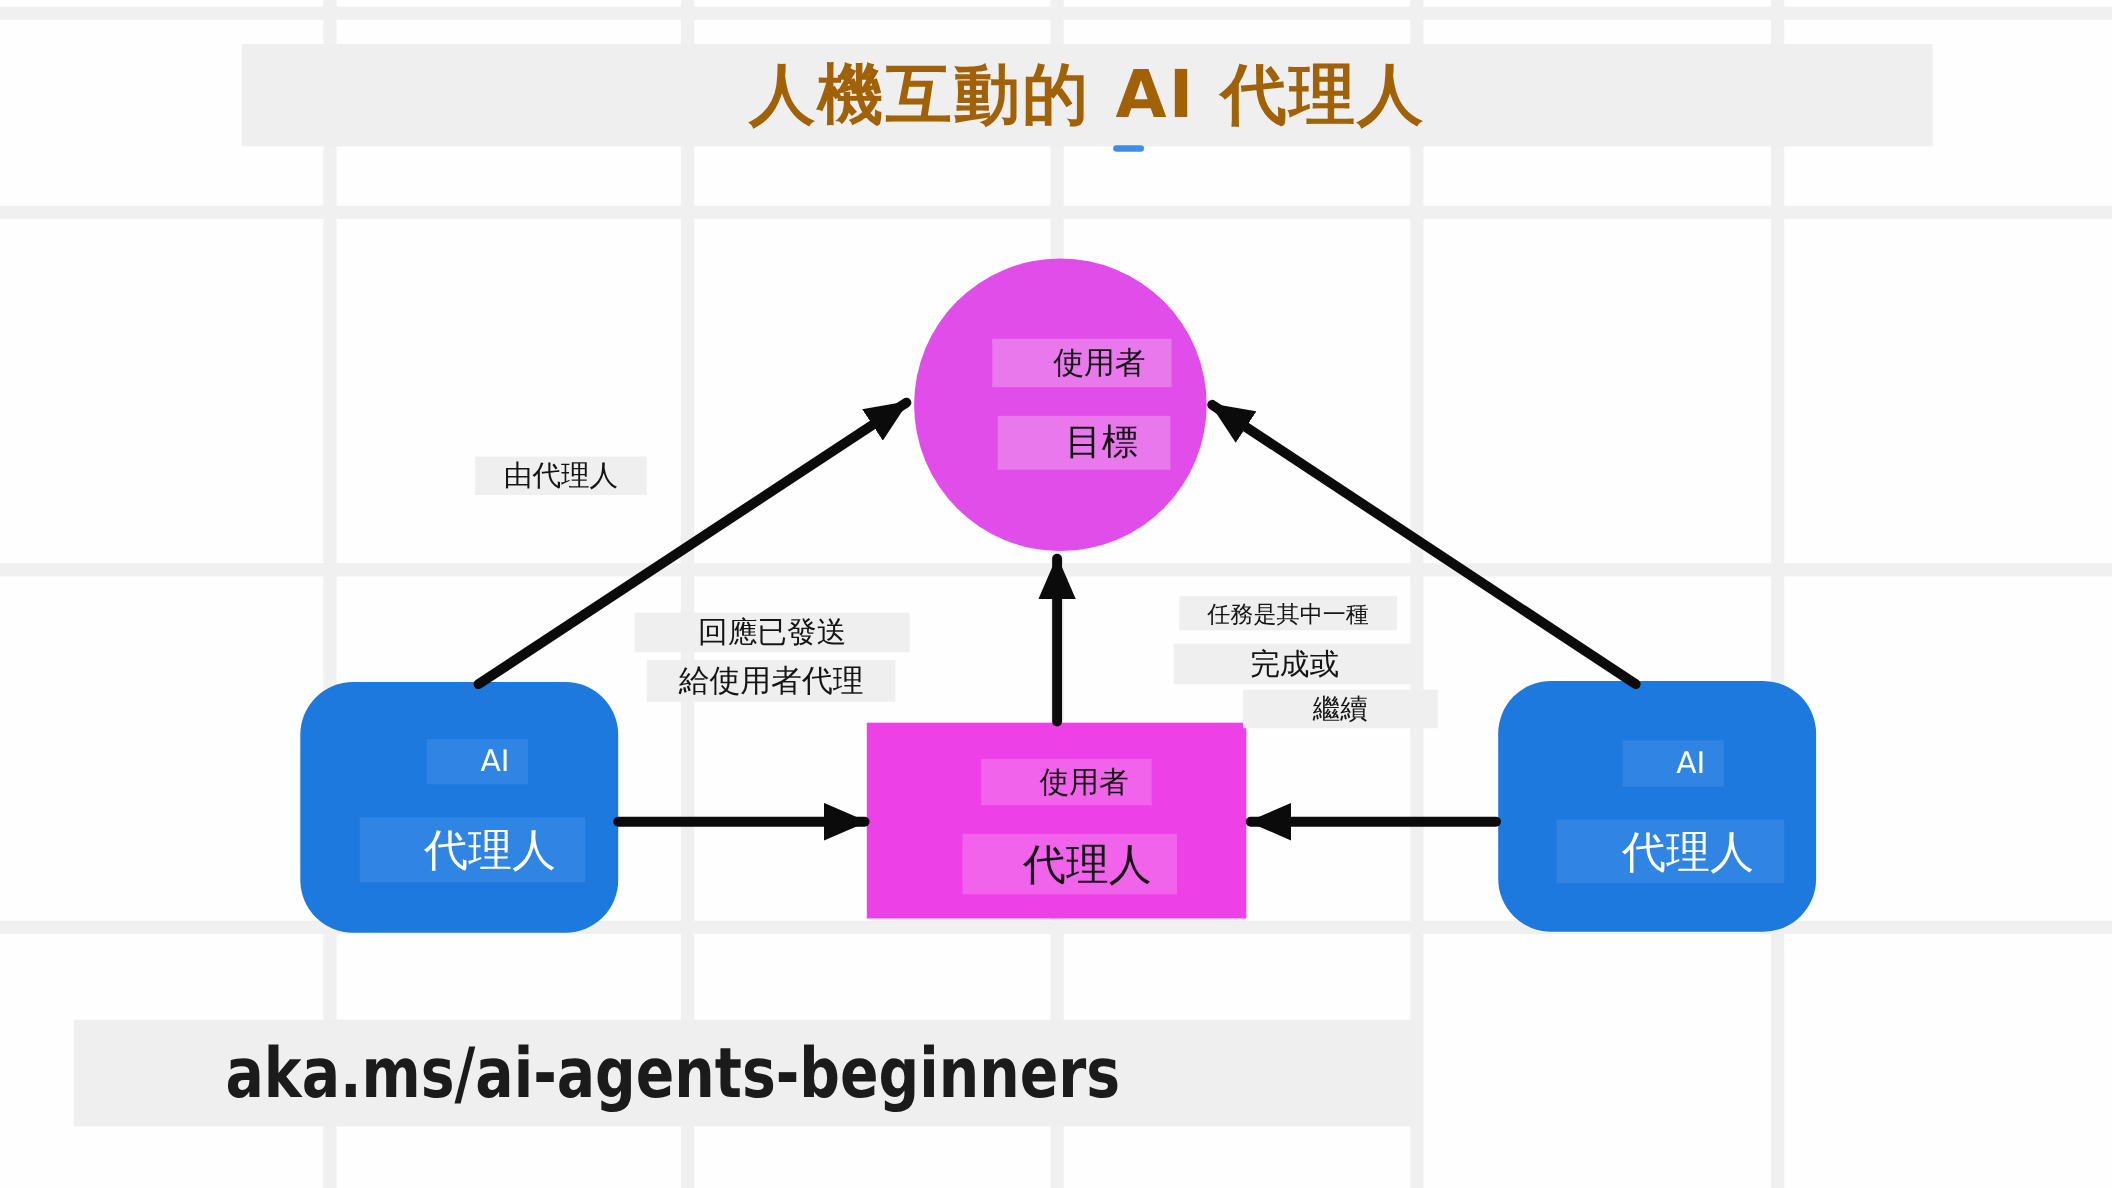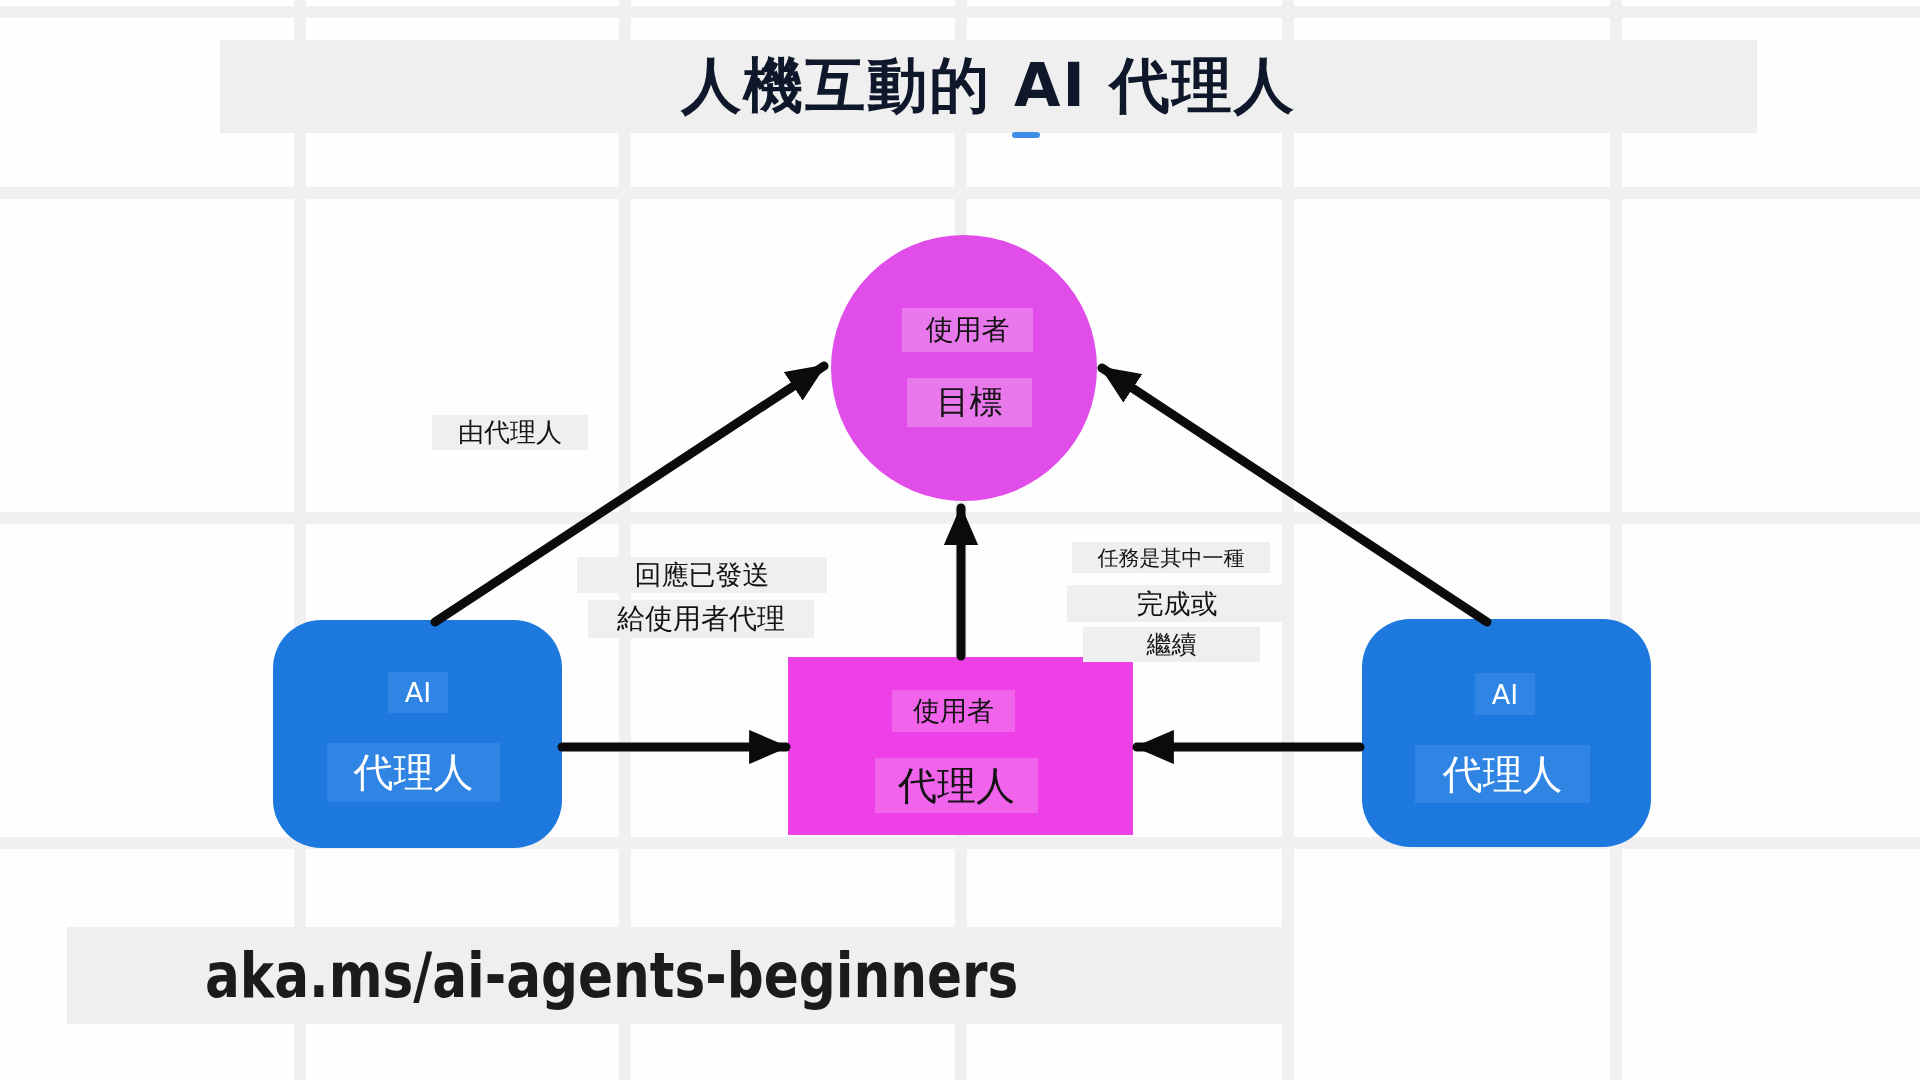--- a/index.html
+++ b/index.html
@@ -8,35 +8,35 @@
     font-family:"DejaVu Sans","Liberation Sans",sans-serif;color:var(--text-black,#141414);
   }
   
   .gridline{position:absolute;background:var(--grid-gray,#f0f0f0);z-index:0;}
   .gridline.v{top:0;width:12px;height:1080px;}
   .gridline.h{left:0;height:12px;width:1920px;}
   
   .band{position:absolute;background:var(--band-gray,#efefef);z-index:2;
         display:flex;align-items:center;justify-content:center;text-align:center;}
   .chip{position:absolute;z-index:2;display:flex;align-items:center;justify-content:center;
-        text-align:center;white-space:nowrap;}
+        text-align:center;white-space:nowrap;padding-left:32px;}
   
   .node{position:absolute;z-index:1;}
   .circle{left:831px;top:235px;width:266px;height:266px;border-radius:50%;
           background:var(--magenta-circle,#e14de8);}
   .rect{left:788px;top:657px;width:345px;height:178px;background:var(--magenta-rect,#ed40e6);}
   .agent{width:289px;height:228px;border-radius:48px;background:var(--blue-box,#1e79de);}
   .agent.left{left:273px;top:620px;}
   .agent.right{left:1362px;top:619px;}
   .circle-chip{background:var(--magenta-circle-chip,#ea78ed);color:#131313;}
   .rect-chip{background:var(--magenta-rect-chip,#f163eb);color:#131313;}
   .blue-chip{background:var(--blue-box-chip,#2f84e4);color:var(--text-white,#fff);}
   
   .title-band{left:220px;top:40px;width:1537px;height:93px;}
-  .title-text{font-size:60px;font-weight:700;letter-spacing:2px;color:#0f172a;}
+  .title-text{font-size:60px;font-weight:700;letter-spacing:2px;color:#a16207;}
   .footer-band{left:67px;top:927px;width:1220px;height:97px;justify-content:flex-start;}
   .footer-text{position:absolute;left:138px;top:0;line-height:97px;font-size:63px;font-weight:600;
                color:#1b1b1b;transform:scaleX(0.82);transform-origin:left center;white-space:nowrap;}
   
   .dash{position:absolute;left:1012px;top:132px;width:28px;height:6px;border-radius:3px;
         background:var(--accent-dash-blue,#3e8ee8);z-index:2;}
   svg.arrows{position:absolute;left:0;top:0;z-index:3;pointer-events:none;}
 </style>
 </head>
 <body>
@@ -74,21 +74,21 @@
   <div class="chip blue-chip" style="left:1475px;top:673px;width:60px;height:42px;font-size:27px">AI</div>
   <div class="chip blue-chip" style="left:1415px;top:745px;width:175px;height:58px;font-size:40px">代理人</div>
 
   <div class="band" style="left:432px;top:415px;width:156px;height:35px;font-size:26px">由代理人</div>
 
   <div class="band" style="left:577px;top:557px;width:250px;height:36px;font-size:27px">回應已發送</div>
   <div class="band" style="left:588px;top:600px;width:226px;height:38px;font-size:28px">給使用者代理</div>
 
   <div class="band" style="left:1072px;top:542px;width:198px;height:31px;font-size:21px">任務是其中一種</div>
   <div class="band" style="left:1067px;top:585px;width:220px;height:37px;font-size:27px">完成或</div>
-  <div class="band" style="left:1083px;top:627px;width:177px;height:35px;font-size:25px">繼續</div>
+  <div class="band" style="left:1130px;top:627px;width:177px;height:35px;font-size:25px">繼續</div>
 
   <div class="band footer-band">
     <span class="footer-text">aka.ms/ai-agents-beginners</span>
   </div>
 
   <svg class="arrows" width="1920" height="1080" viewBox="0 0 1920 1080">
     <defs>
       <marker id="ah" markerUnits="strokeWidth" markerWidth="4.4" markerHeight="3.8" refX="4.1" refY="1.9" orient="auto">
         <path d="M0,0 L4.4,1.9 L0,3.8 z" fill="#0b0b0b"></path>
       </marker>

